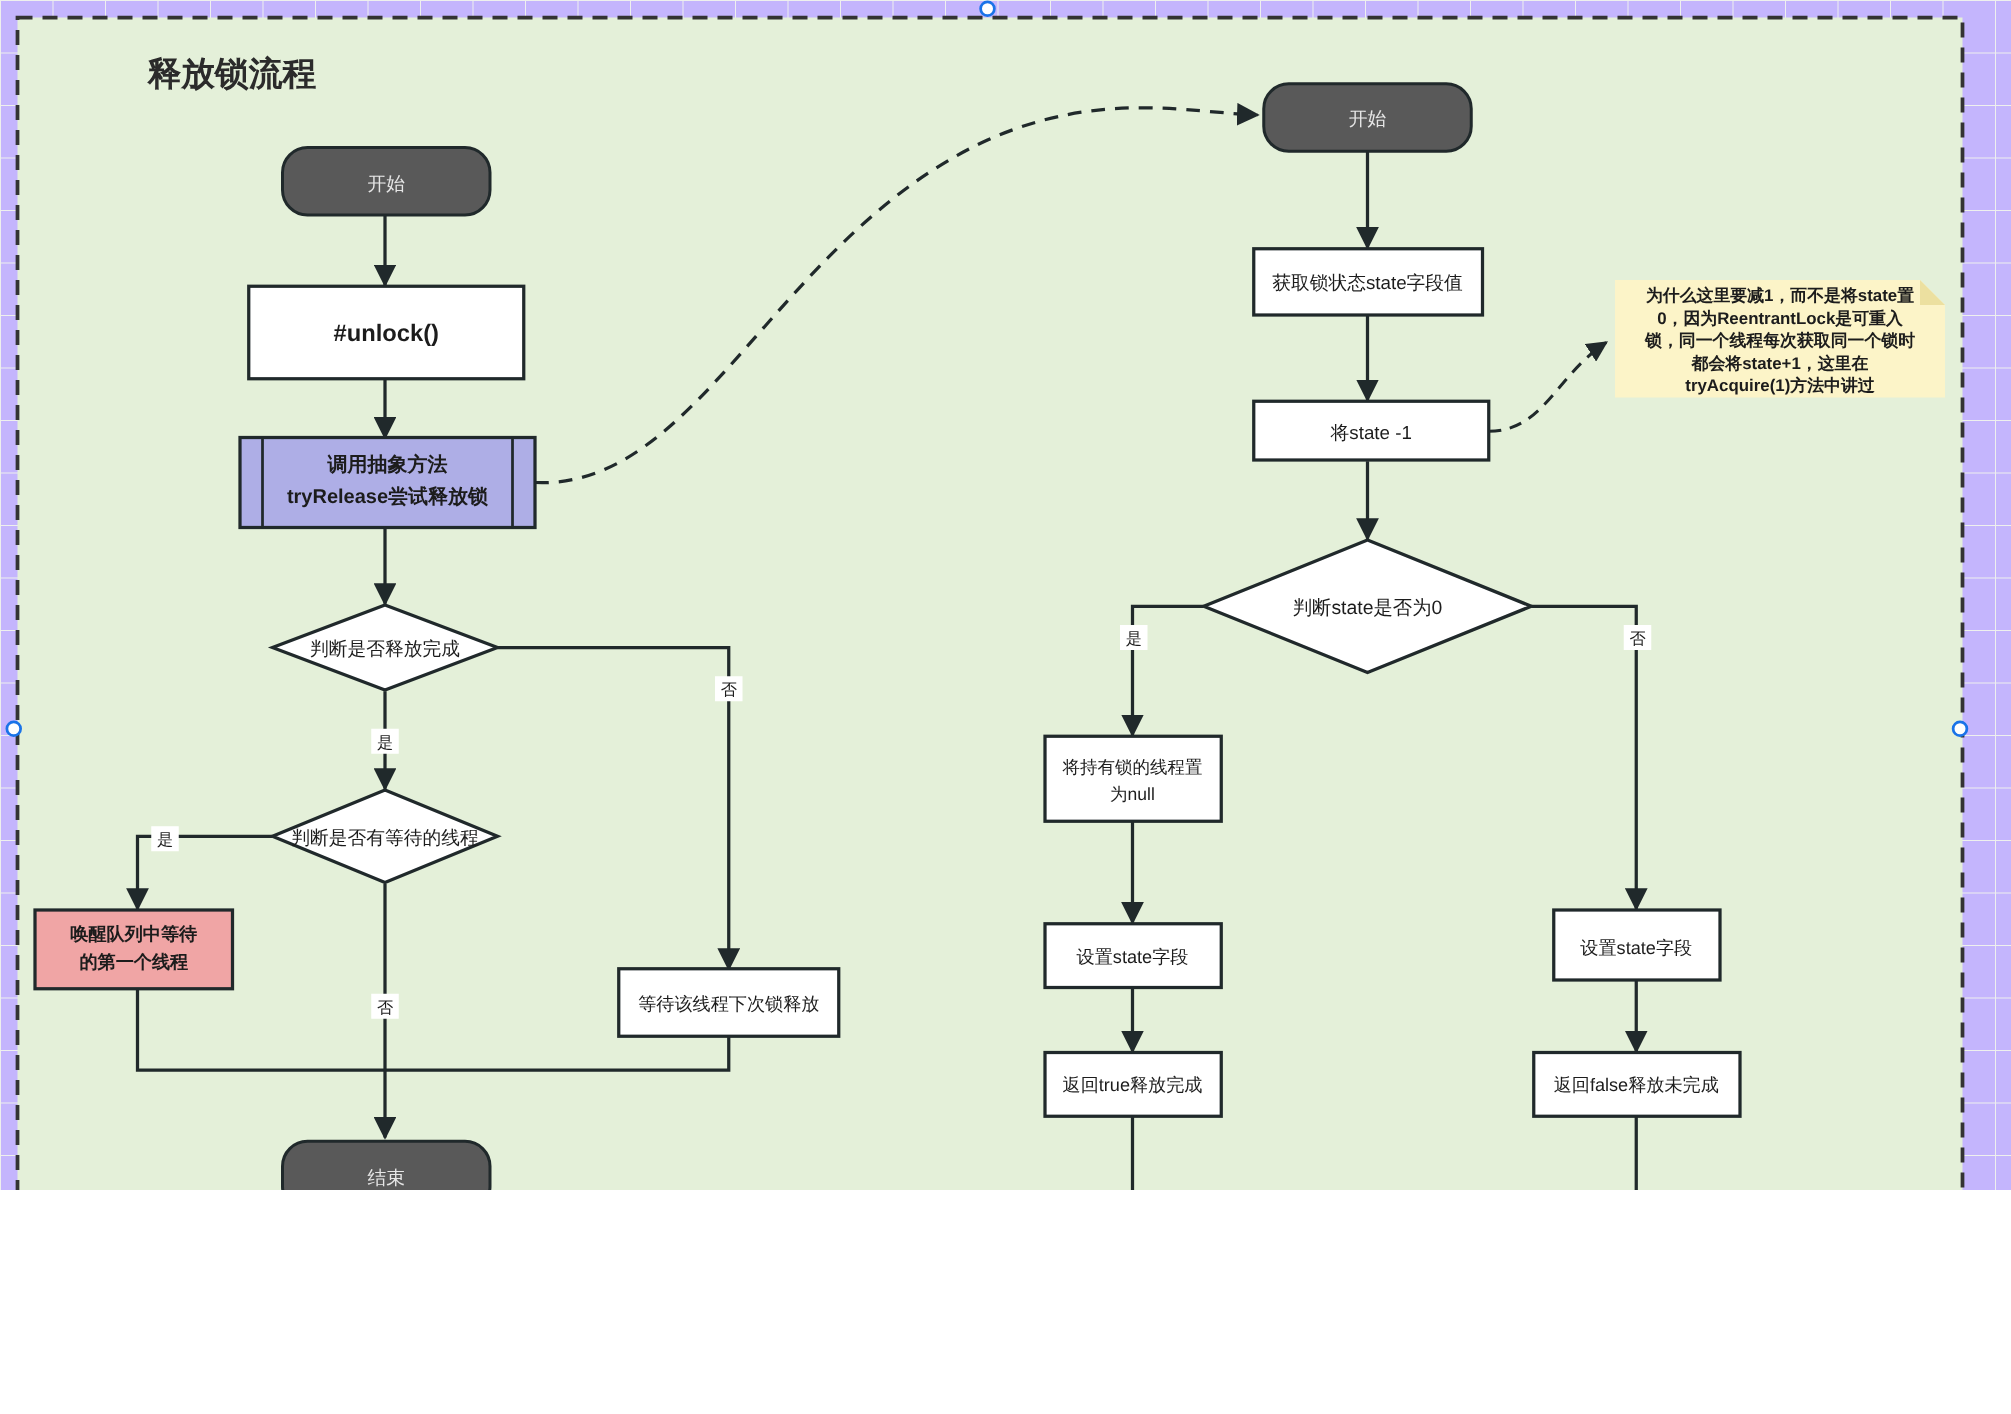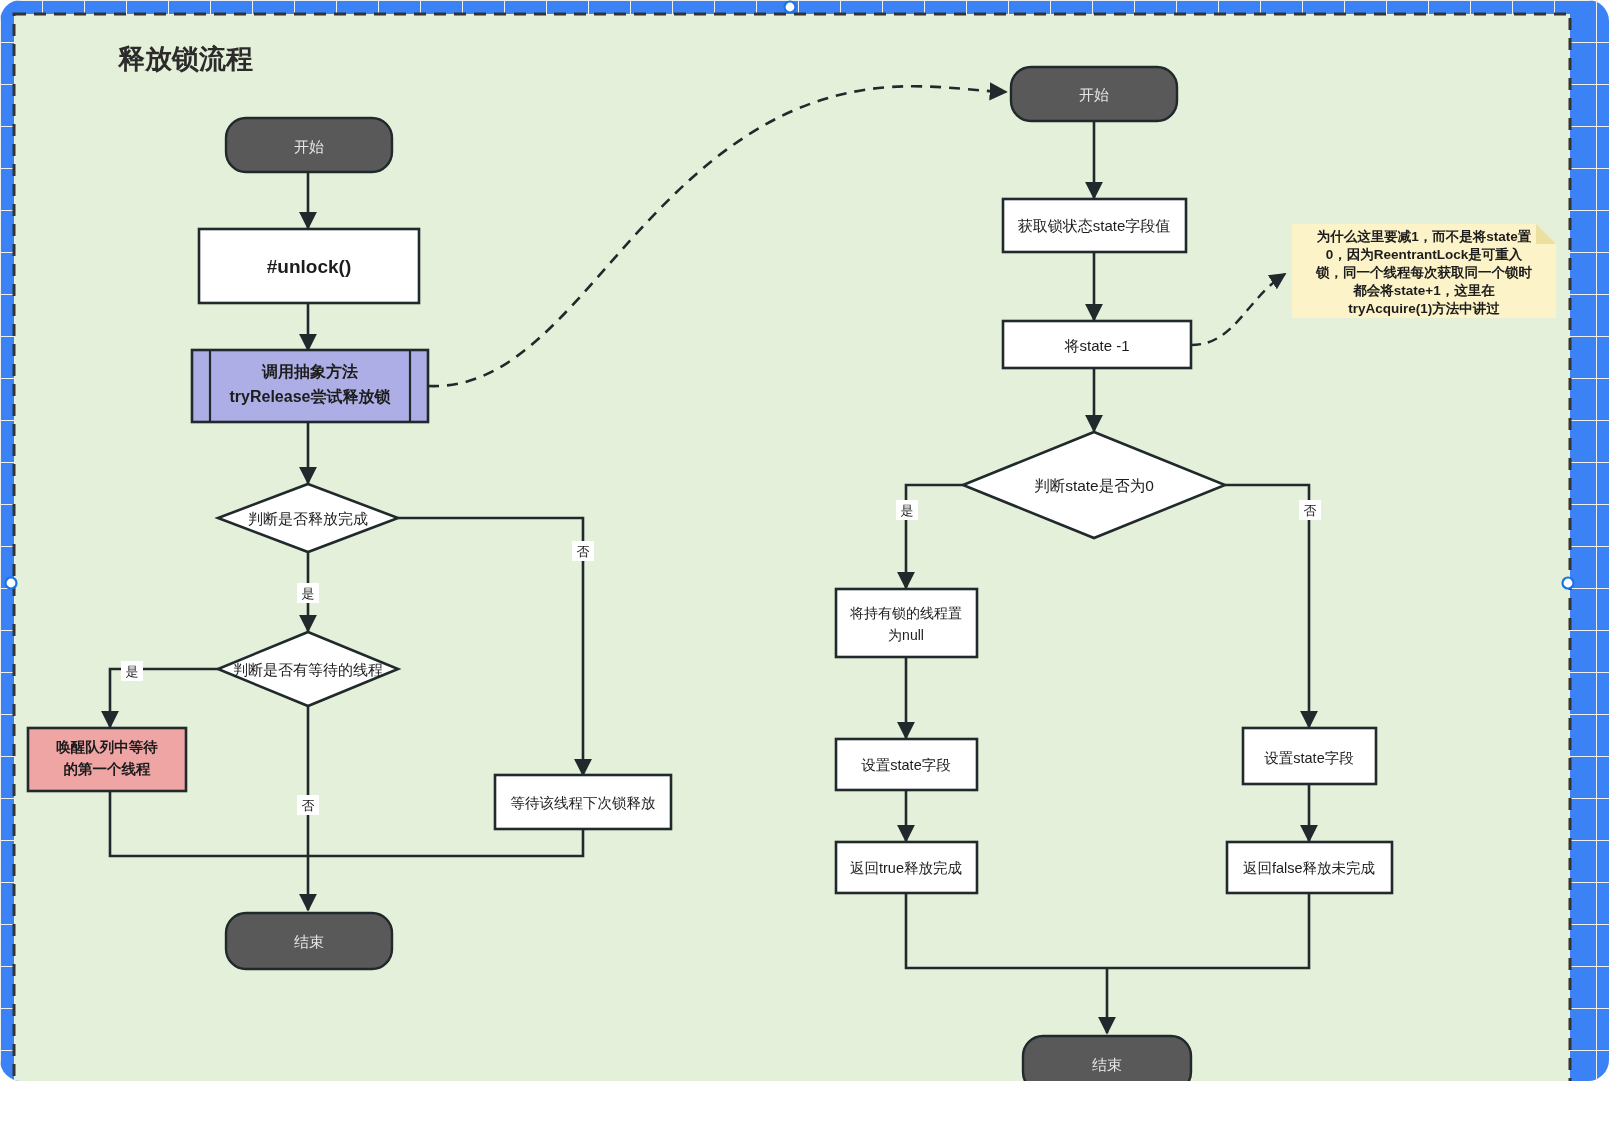--- a/index.html
+++ b/index.html
@@ -1,17 +1,17 @@
 <!DOCTYPE html>
 <html><head>
 <meta charset="utf-8">
 <style>
   html,body{margin:0;padding:0;background:#ffffff;}
   body{font-family:"Liberation Sans","DejaVu Sans",sans-serif;}
-  #stage{position:relative;width:1609px;height:1081px;overflow:hidden;background:#3b82f6;border-radius:21px;}
+  #stage{position:relative;width:1609px;height:952px;overflow:hidden;background:#c4b5fd;}
   .gridbg{position:absolute;inset:0;
     background-image:linear-gradient(to right,#eef0ee 1px,transparent 1px),
                      linear-gradient(to bottom,#eef0ee 1px,transparent 1px);
     background-size:42px 42px;}
   svg{position:absolute;left:0;top:0;}
   text{font-family:"Liberation Sans","DejaVu Sans",sans-serif;}
 </style>
 </head>
 <body>
 

